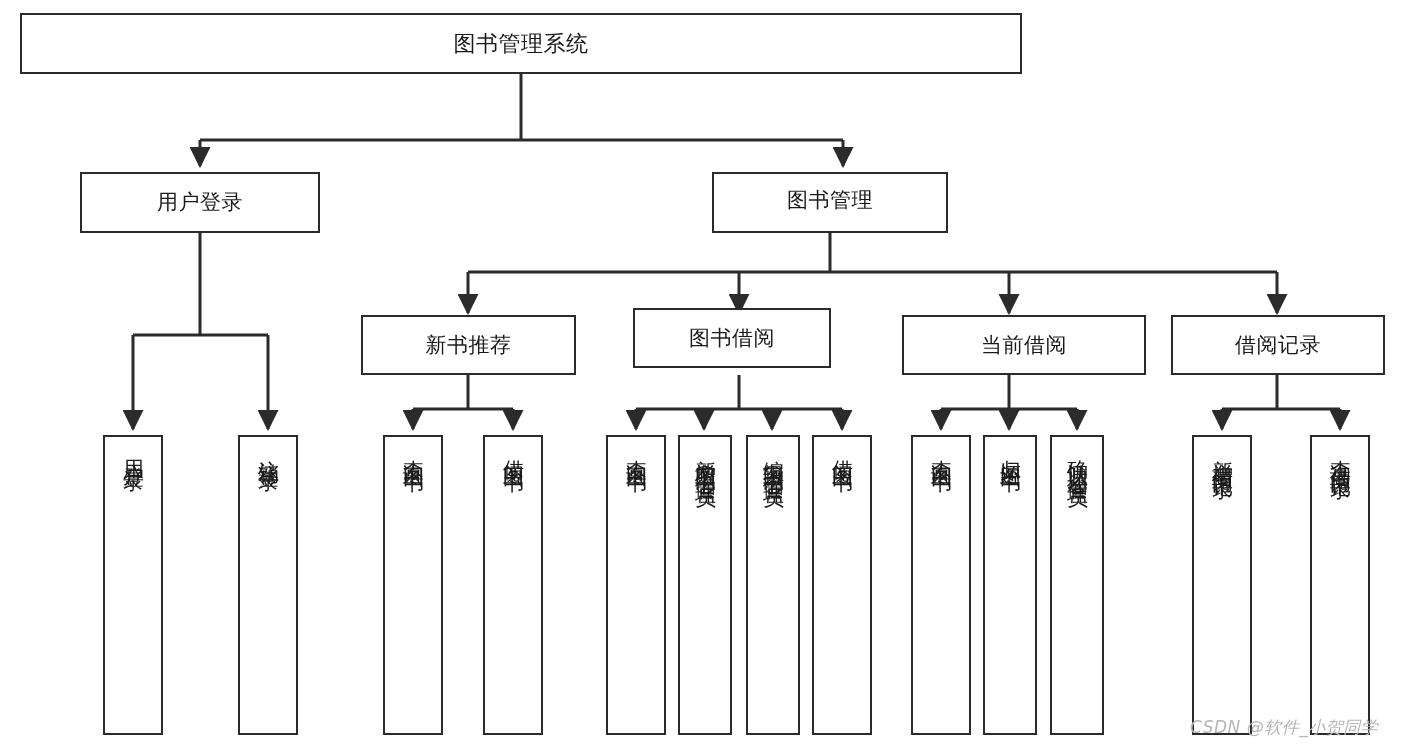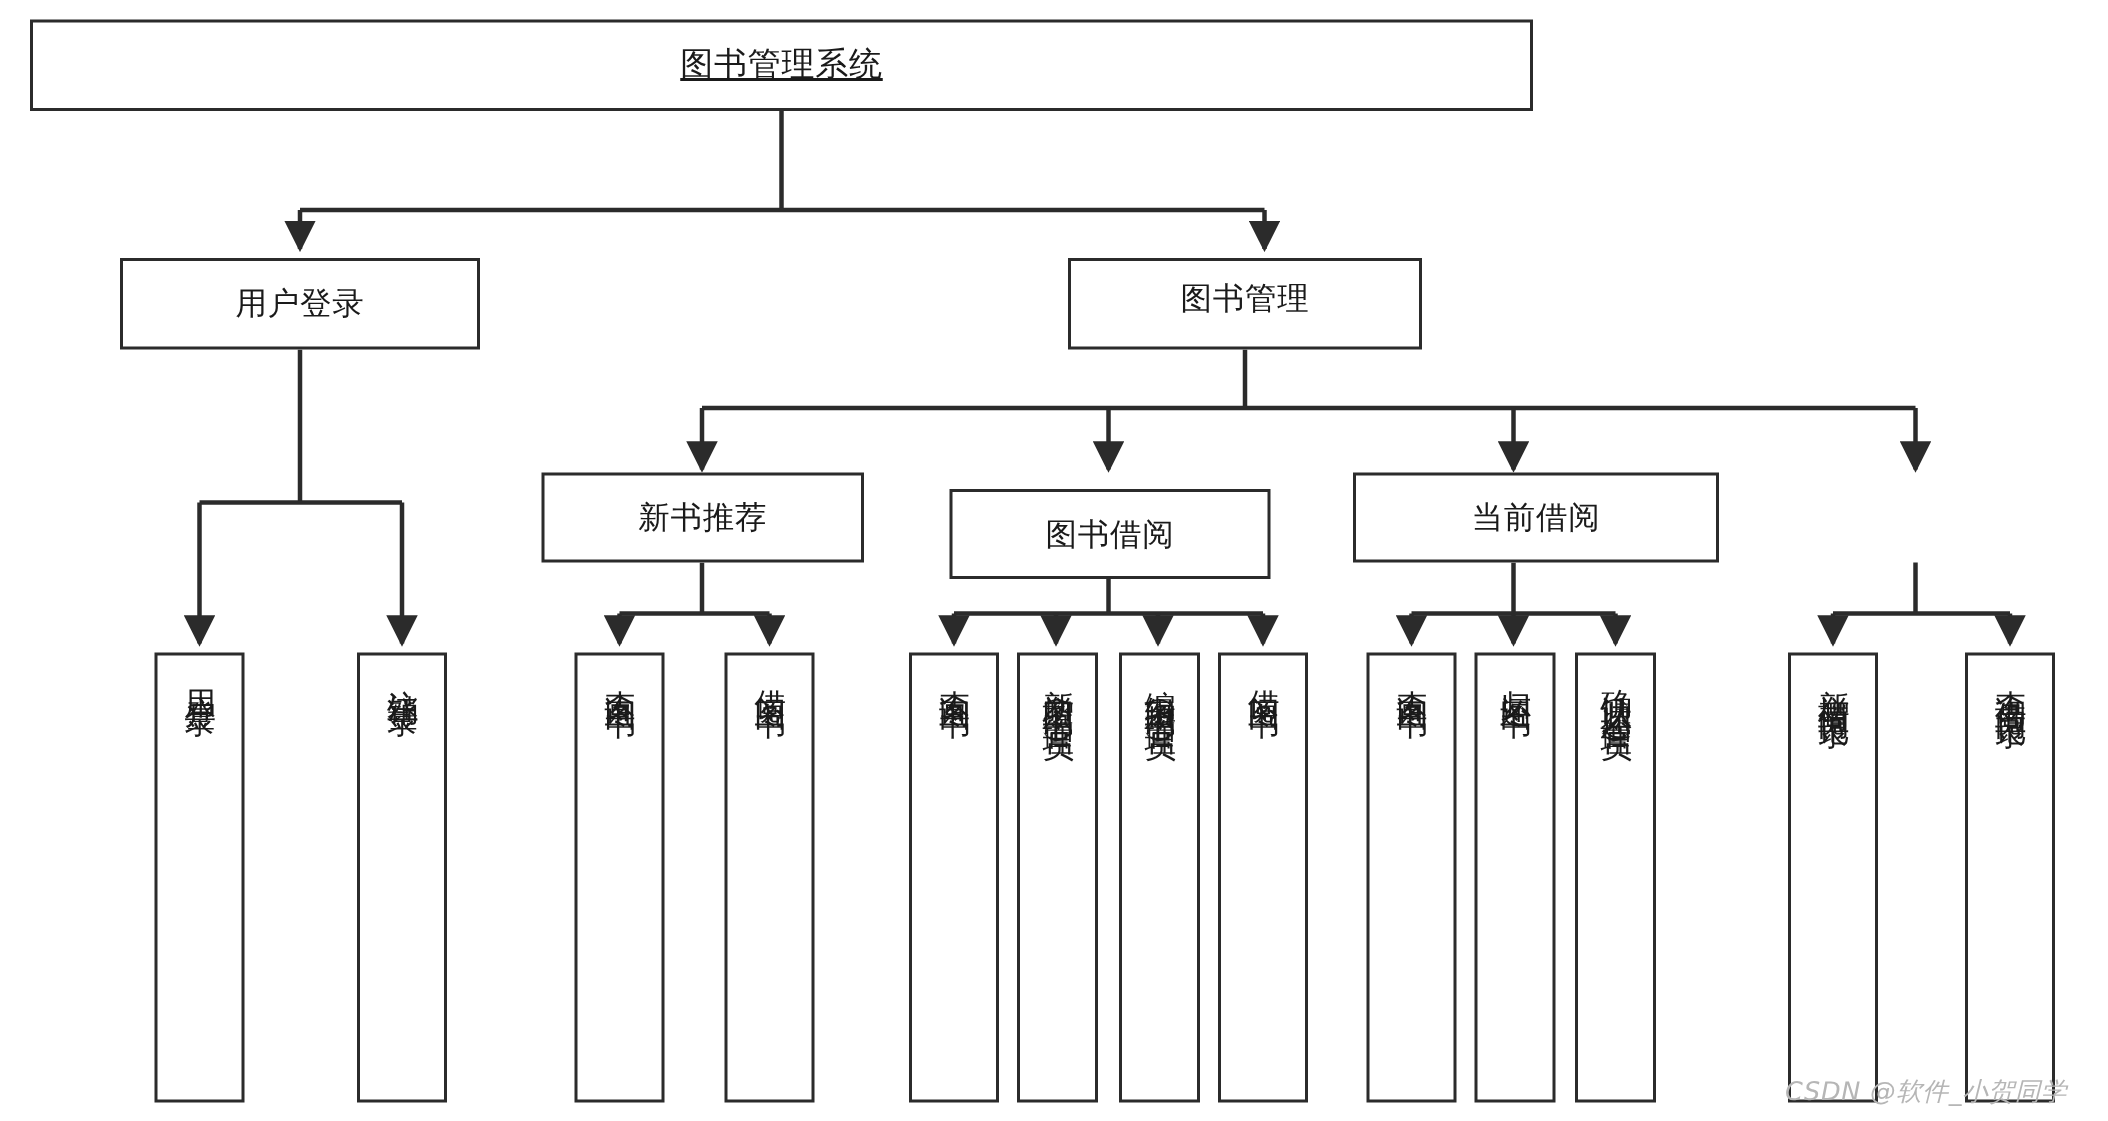--- a/index.html
+++ b/index.html
@@ -39,21 +39,20 @@
     color: #1a1a1a;
     line-height: 1.18;
   }
   
   .node.h {
     font-size: 21px;
     letter-spacing: 0.5px;
   }
   .node.root {
     font-size: 22px;
-    text-decoration: underline;
   }
   
   .node.v {
     font-size: 21px;
     align-items: flex-start;
     justify-content: center;
     padding-top: 6px;
   }
   .node.v .vtext {
     writing-mode: vertical-rl;
@@ -127,22 +126,23 @@
       <path d="M 1340 409 L 1340 429" marker-end="url(#arrow)"></path>
     </g>
   </svg>
 
   <div class="node h root" style="left:20px; top:13px; width:1002px; height:61px;">图书管理系统</div>
 
   <div class="node h" style="left:80px; top:172px; width:240px; height:61px;">用户登录</div>
   <div class="node h" style="left:712px; top:172px; width:236px; height:61px;font-family:Liberation Mono, monospace;">图书管理</div>
 
   <div class="node h" style="left:361px; top:315px; width:215px; height:60px;">新书推荐</div>
-  <div class="node h" style="left:633px; top:326px; width:214px; height:60px;">图书借阅</div>
+  <div class="node h" style="left:633px; top:308px; width:198px; height:60px;">图书借阅</div>
   <div class="node h" style="left:902px; top:315px; width:244px; height:60px;">当前借阅</div>
+  <div class="node h" style="left:1171px; top:315px; width:214px; height:60px;">借阅记录</div>
 
   <div class="node v" style="left:103px; top:435px; width:60px; height:300px;">
     <span class="vtext">用户登录</span>
   </div>
   <div class="node v" style="left:238px; top:435px; width:60px; height:300px;">
     <span class="vtext">注销登录</span>
   </div>
 
   <div class="node v" style="left:383px; top:435px; width:60px; height:300px;">
     <span class="vtext">查询图书</span>

